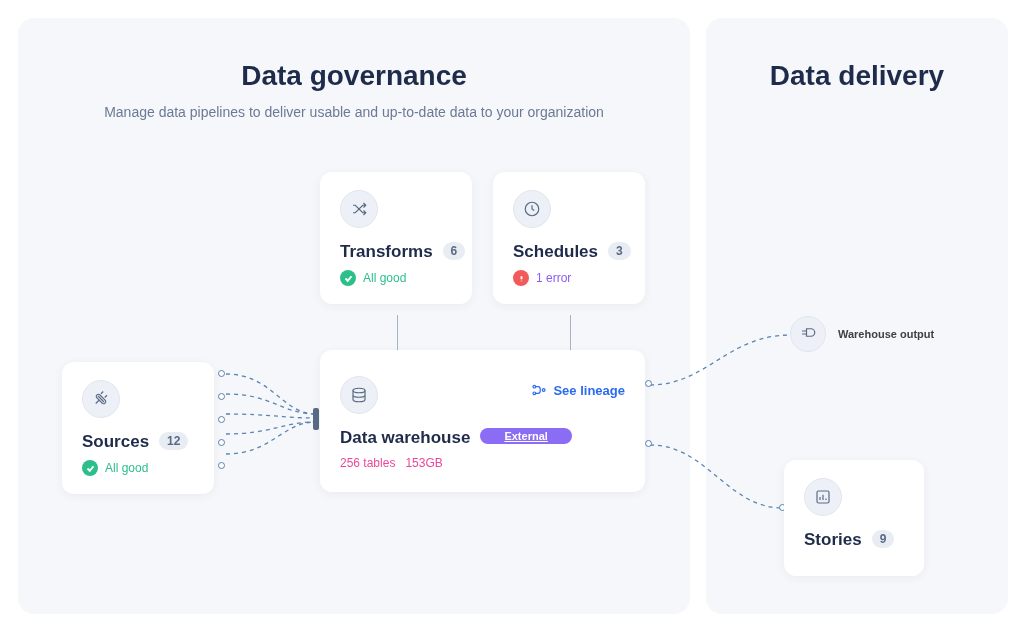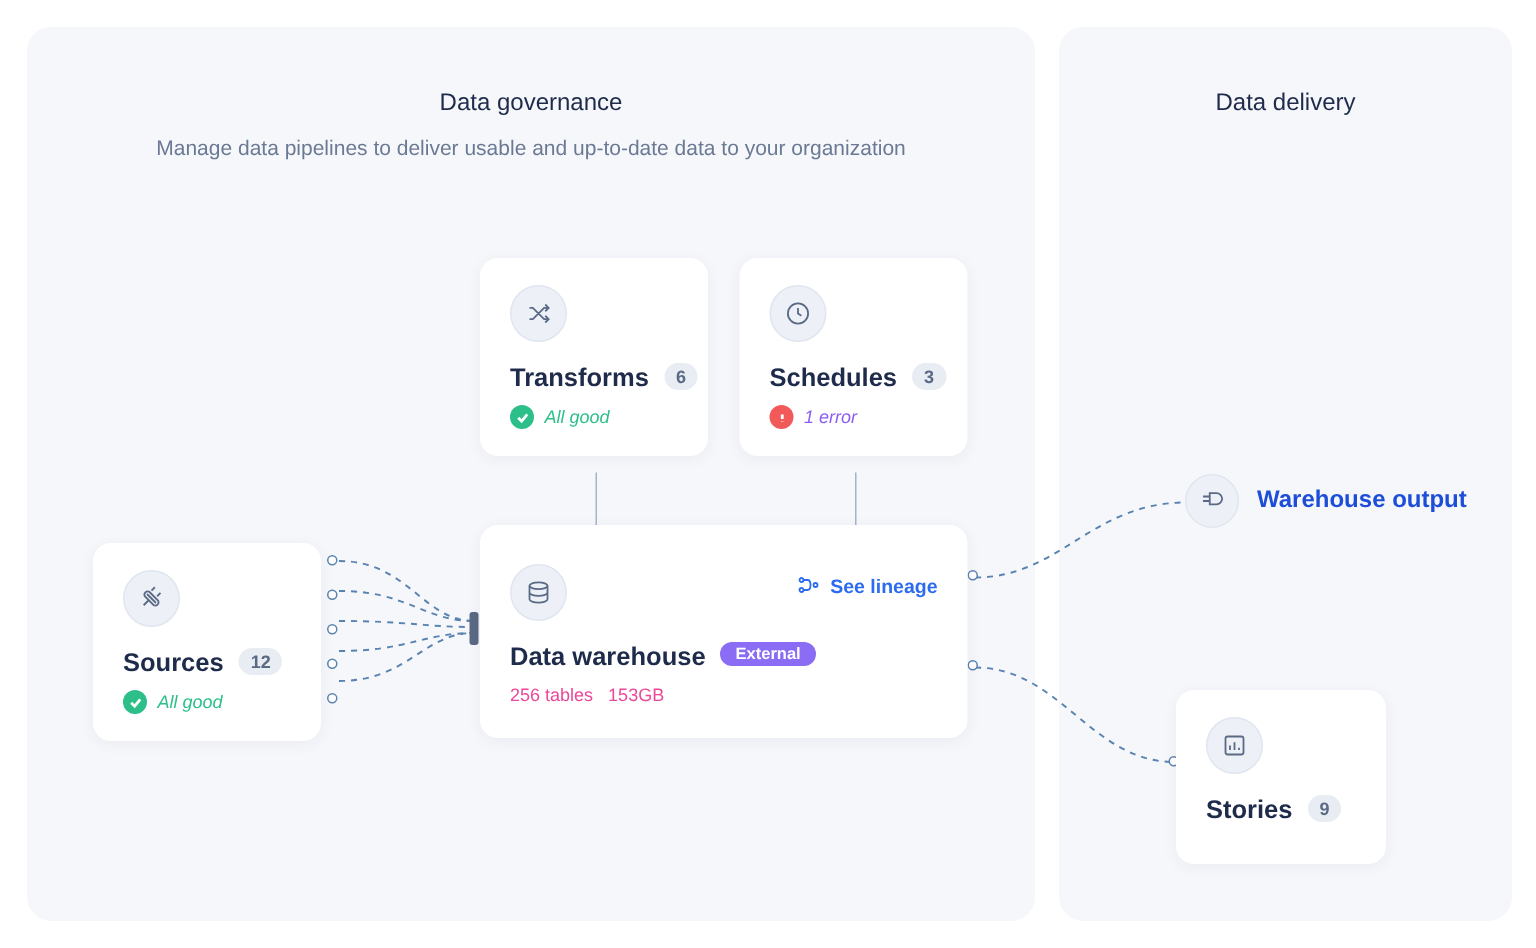--- a/index.html
+++ b/index.html
@@ -3,51 +3,51 @@
 <meta charset="utf-8">
 <style>
 * { margin: 0; padding: 0; box-sizing: border-box; }
 body { font-family: -apple-system, BlinkMacSystemFont, 'Segoe UI', sans-serif; background: #fff; width: 1024px; height: 632px; position: relative; overflow: hidden; }
 
 .panel { position: absolute; background: #f6f7fb; border-radius: 16px; }
 .panel-left { left: 18px; top: 18px; width: 672px; height: 596px; }
 .panel-right { left: 706px; top: 18px; width: 302px; height: 596px; }
 
 .section-header { text-align: center; padding-top: 42px; }
-.section-title { font-size: 16px; font-weight: 400; color: #1e2b4a; margin-bottom: 10px; }
+.section-title { font-size: 28px; font-weight: 700; color: #1e2b4a; margin-bottom: 10px; }
 .section-subtitle { font-size: 14px; color: #6b7a94; line-height: 1.5; }
 .section-subtitle.narrow { max-width: 230px; margin: 0 auto; }
 
 .card { position: absolute; background: #fff; border-radius: 12px; box-shadow: 0 2px 10px rgba(30,43,74,0.06); padding: 18px 20px; }
 
 .icon-circle { width: 38px; height: 38px; border-radius: 50%; background: #edf1f7; border: 1px solid #e0e6ef; display: flex; align-items: center; justify-content: center; margin-bottom: 14px; }
 .icon-circle svg { width: 18px; height: 18px; stroke: #5a6a85; stroke-width: 1.6; fill: none; }
 
 .card-title-row { display: flex; align-items: flex-start; gap: 10px; margin-bottom: 8px; }
 .card-title { font-size: 17px; font-weight: 700; color: #1e2b4a; }
 .count-pill { background: #e8ecf3; color: #5a6a85; font-size: 12px; font-weight: 600; padding: 2px 8px; border-radius: 10px; }
-.tag-pill { background: #8a6cf5; color: #fff; font-size: 11px; font-weight: 600; padding: 2px 10px; border-radius: 10px; }
-
-.status-row { display: flex; align-items: center; gap: 7px; font-style: italic; }
+.tag-pill { background: #8a6cf5; color: #fff; font-size: 11px; font-weight: 600; padding: 2px 24px; border-radius: 10px; text-decoration: underline; }
+
+.status-row { display: flex; align-items: center; gap: 7px; }
 .status-icon { width: 16px; height: 16px; border-radius: 50%; display: flex; align-items: center; justify-content: center; flex-shrink: 0; }
 .status-icon svg { width: 9px; height: 9px; stroke: #fff; stroke-width: 2.5; fill: none; }
 .status-good { background: #2dbf8a; }
 .status-error { background: #f25a5a; }
 .status-text { font-size: 12px; font-weight: 500; }
 .status-text.good { color: #2dbf8a; }
 .status-text.error { color: #8b5cf6; }
 
 .sub-line { font-size: 12px; color: #ec4899; margin-top: 8px; }
 
 .lineage-btn { position: absolute; top: 32px; right: 20px; display: flex; align-items: center; gap: 6px; color: #2b6bf0; font-size: 13px; font-weight: 600; cursor: pointer; }
 .lineage-btn svg { width: 16px; height: 16px; stroke: #2b6bf0; stroke-width: 1.8; fill: none; }
 
 .plug-row { position: absolute; left: 790px; top: 316px; display: flex; align-items: center; gap: 12px; }
 .plug-row .icon-circle { margin-bottom: 0; width: 36px; height: 36px; }
-.plug-label { color: #1d4ed8; font-size: 16px; font-weight: 600; }
+.plug-label { color: #404040; font-size: 11px; font-weight: 600; }
 
 
 #card-sources { left: 62px; top: 362px; width: 152px; }
 
 #card-transforms { left: 320px; top: 172px; width: 152px; }
 
 #card-schedules { left: 493px; top: 172px; width: 152px; }
 
 #card-warehouse { left: 320px; top: 350px; width: 325px; padding: 26px 20px 22px; }
 

